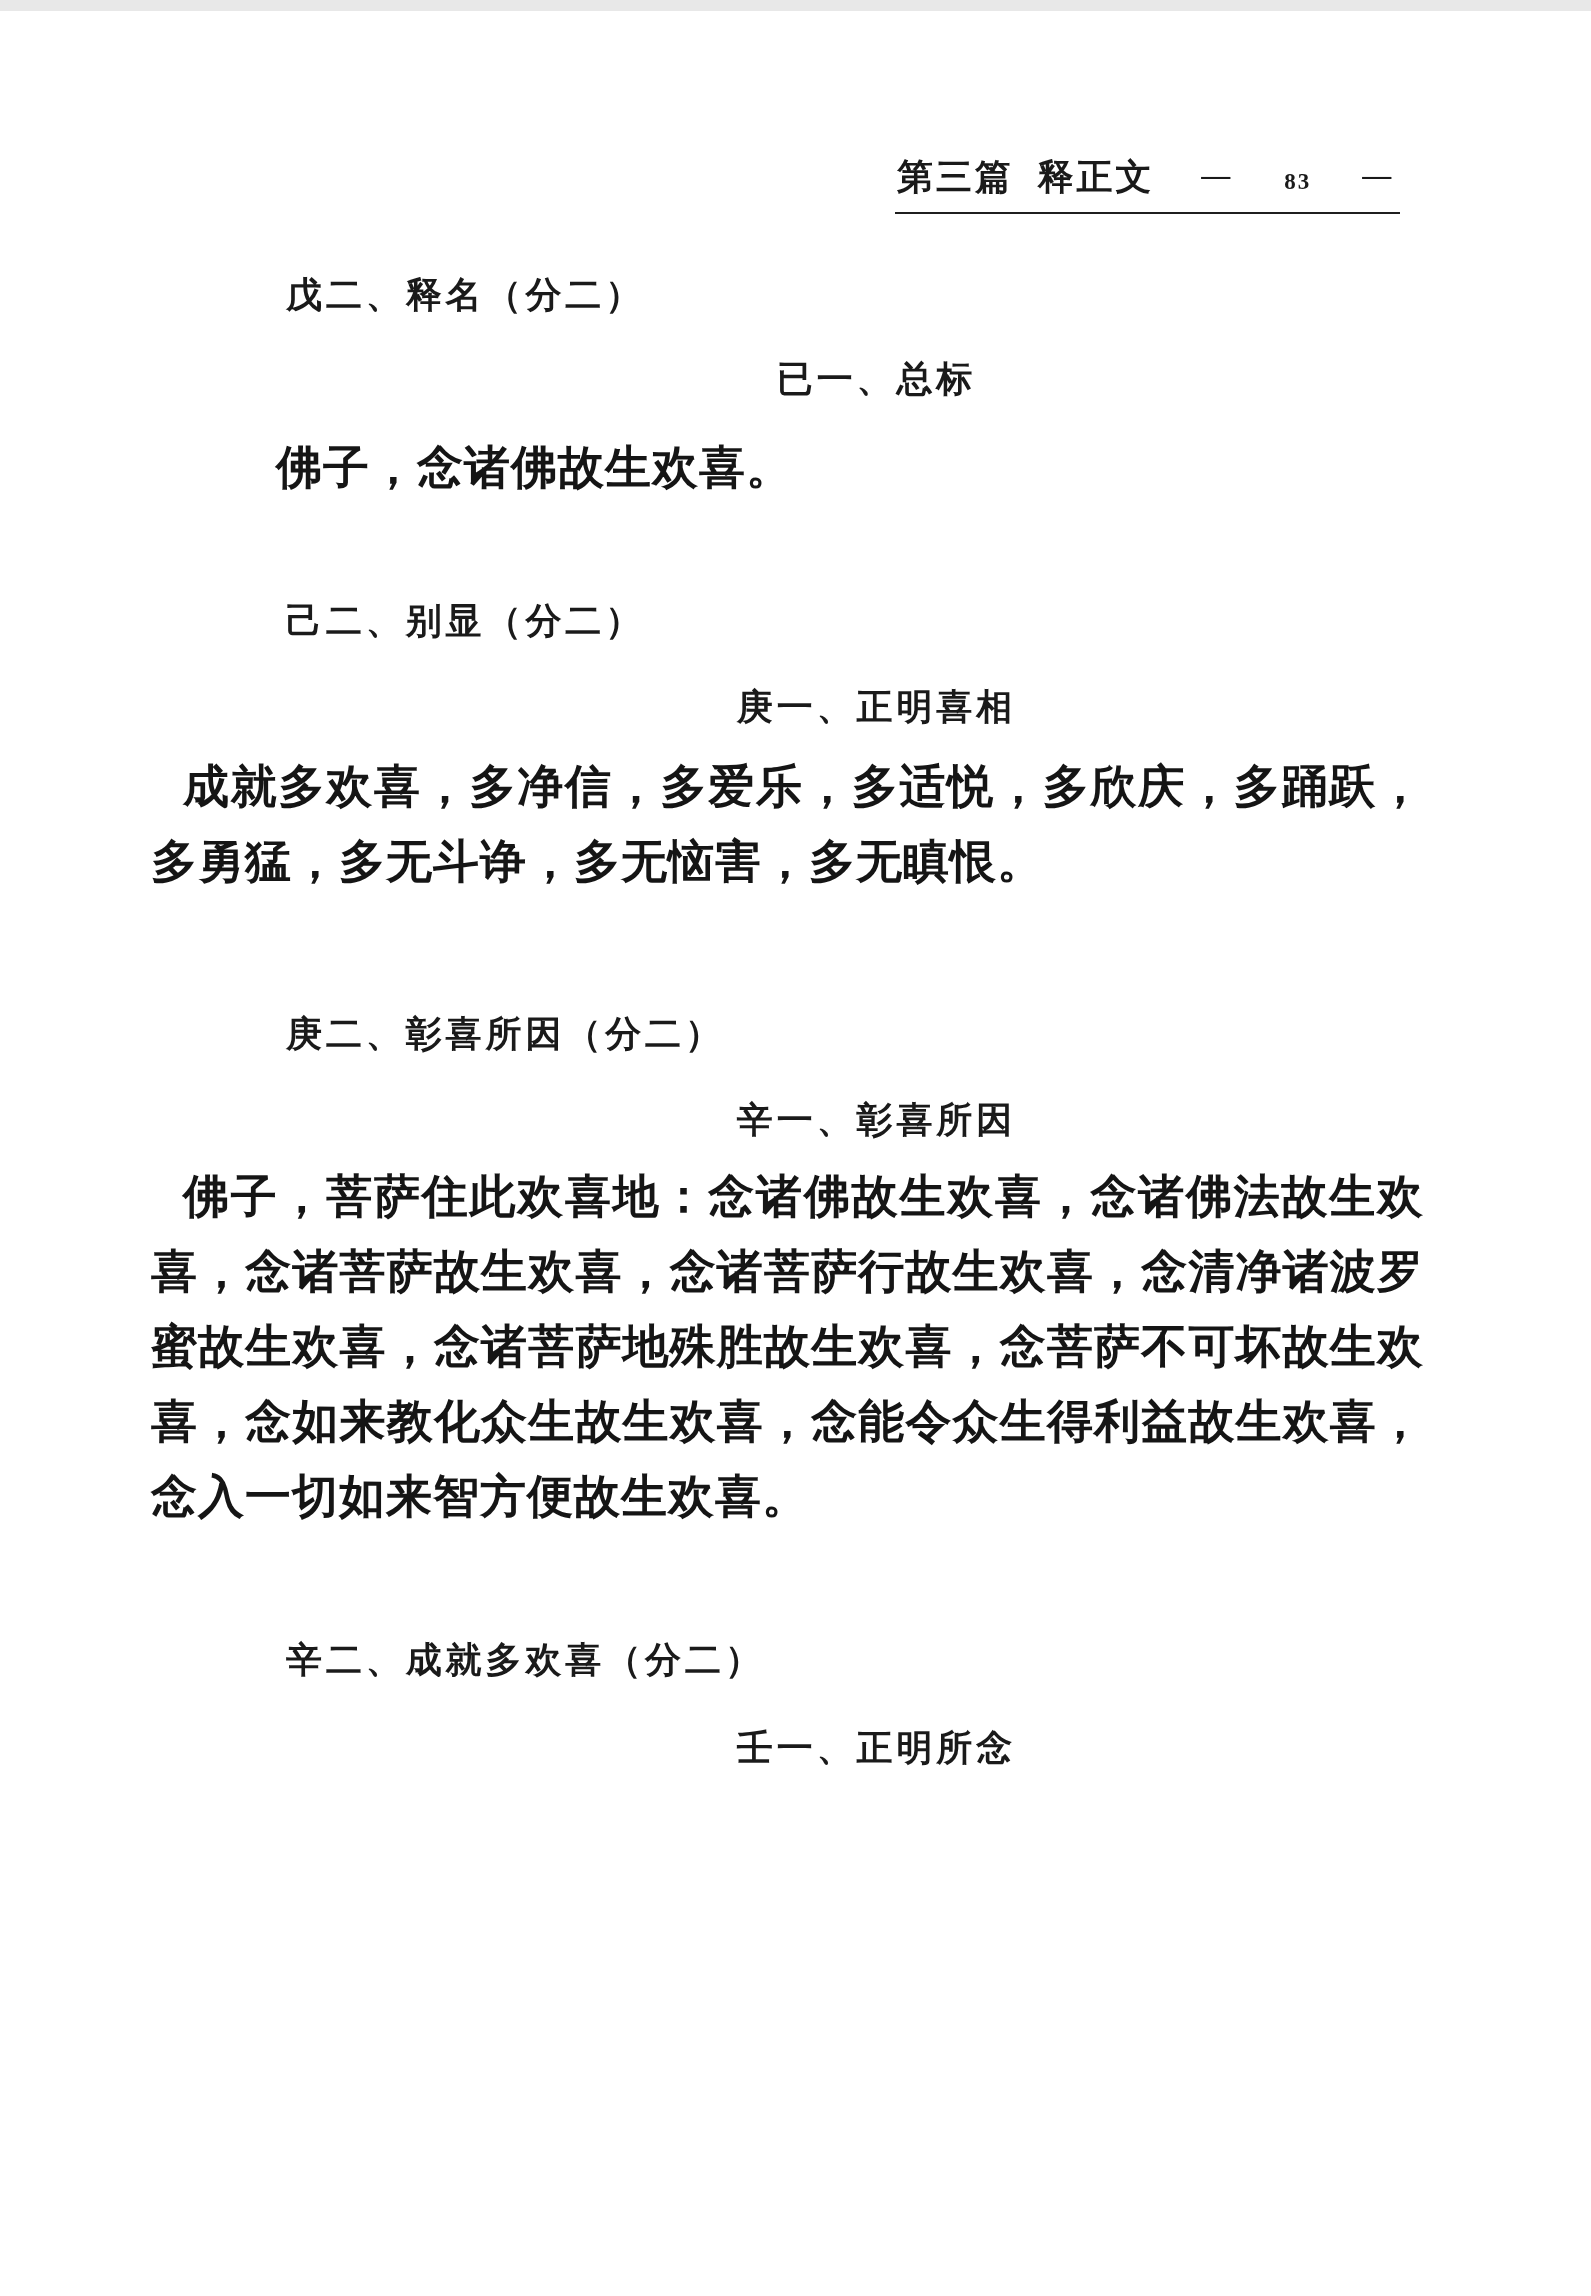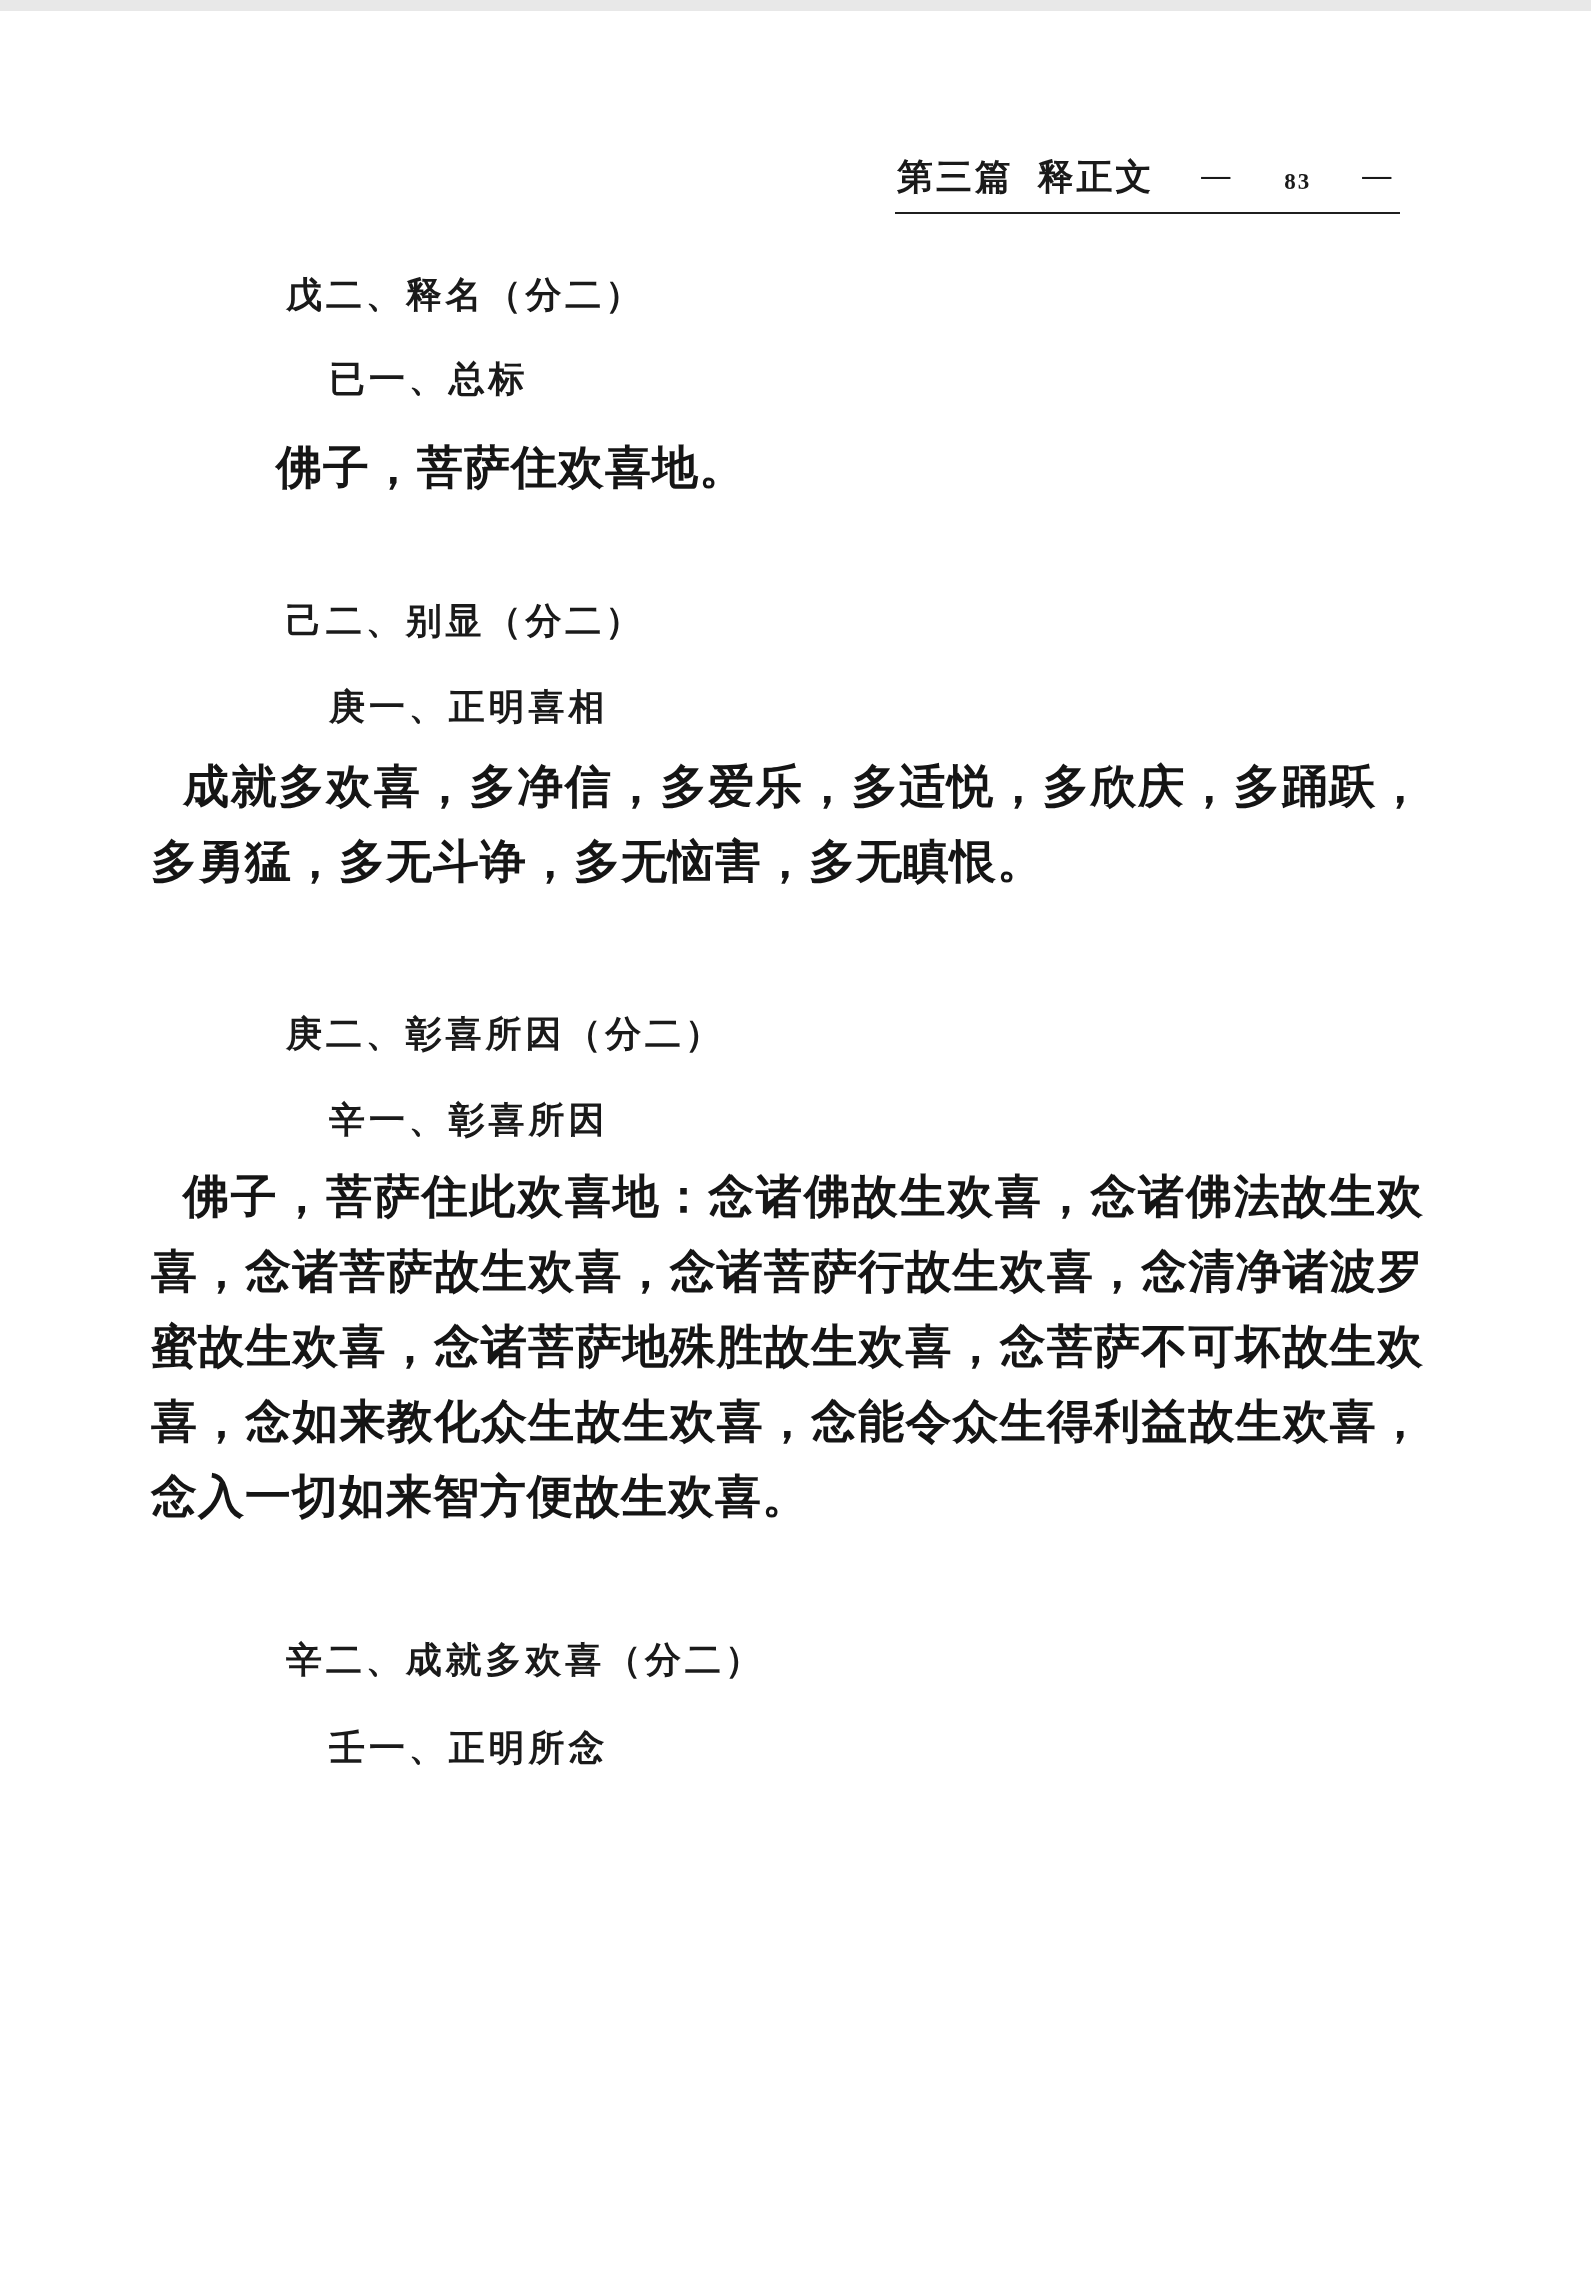--- a/index.html
+++ b/index.html
@@ -57,21 +57,21 @@
 
   .h1, .h2 {
     font-family: "Liberation Serif", "DejaVu Serif", serif;
     font-weight: bold;
     font-size: 36px;
     line-height: 57px;
     letter-spacing: 3.9px;
     white-space: nowrap;
   }
   .h1 { padding-left: 135px; }
-  .h2 { padding-left: 178px; }
+  .h2 { padding-left: 178px; text-align: center; }
 
   .quote, .para {
     font-family: "DejaVu Sans", "Liberation Sans", sans-serif;
     font-weight: bold;
     font-size: 46px;
     line-height: 75px;
     letter-spacing: 1px;
     text-align: justify;
     text-justify: inter-ideograph;
     color: #151515;
@@ -101,21 +101,21 @@
   <div class="running-header">
     <span class="chapter">第三篇  释正文</span>
     <span class="dash left">—</span>
     <span class="pageno">83</span>
     <span class="dash right">—</span>
   </div>
 
   <div class="content">
     <div class="h1 b0">戊二、释名（分二）</div>
     <div class="h2 b1">已一、总标</div>
-    <div class="quote b2">佛子，菩萨住欢喜地。</div>
+    <div class="quote b2">佛子，念诸佛故生欢喜。</div>
 
     <div class="h1 b3">己二、别显（分二）</div>
     <div class="h2 b4">庚一、正明喜相</div>
     <div class="para b5">成就多欢喜，多净信，多爱乐，多适悦，多欣庆，多踊跃，多勇猛，多无斗诤，多无恼害，多无瞋恨。</div>
 
     <div class="h1 b6">庚二、彰喜所因（分二）</div>
     <div class="h2 b7">辛一、彰喜所因</div>
     <div class="para b8">佛子，菩萨住此欢喜地：念诸佛故生欢喜，念诸佛法故生欢喜，念诸菩萨故生欢喜，念诸菩萨行故生欢喜，念清净诸波罗蜜故生欢喜，念诸菩萨地殊胜故生欢喜，念菩萨不可坏故生欢喜，念如来教化众生故生欢喜，念能令众生得利益故生欢喜，念入一切如来智方便故生欢喜。</div>
 
     <div class="h1 b9">辛二、成就多欢喜（分二）</div>

